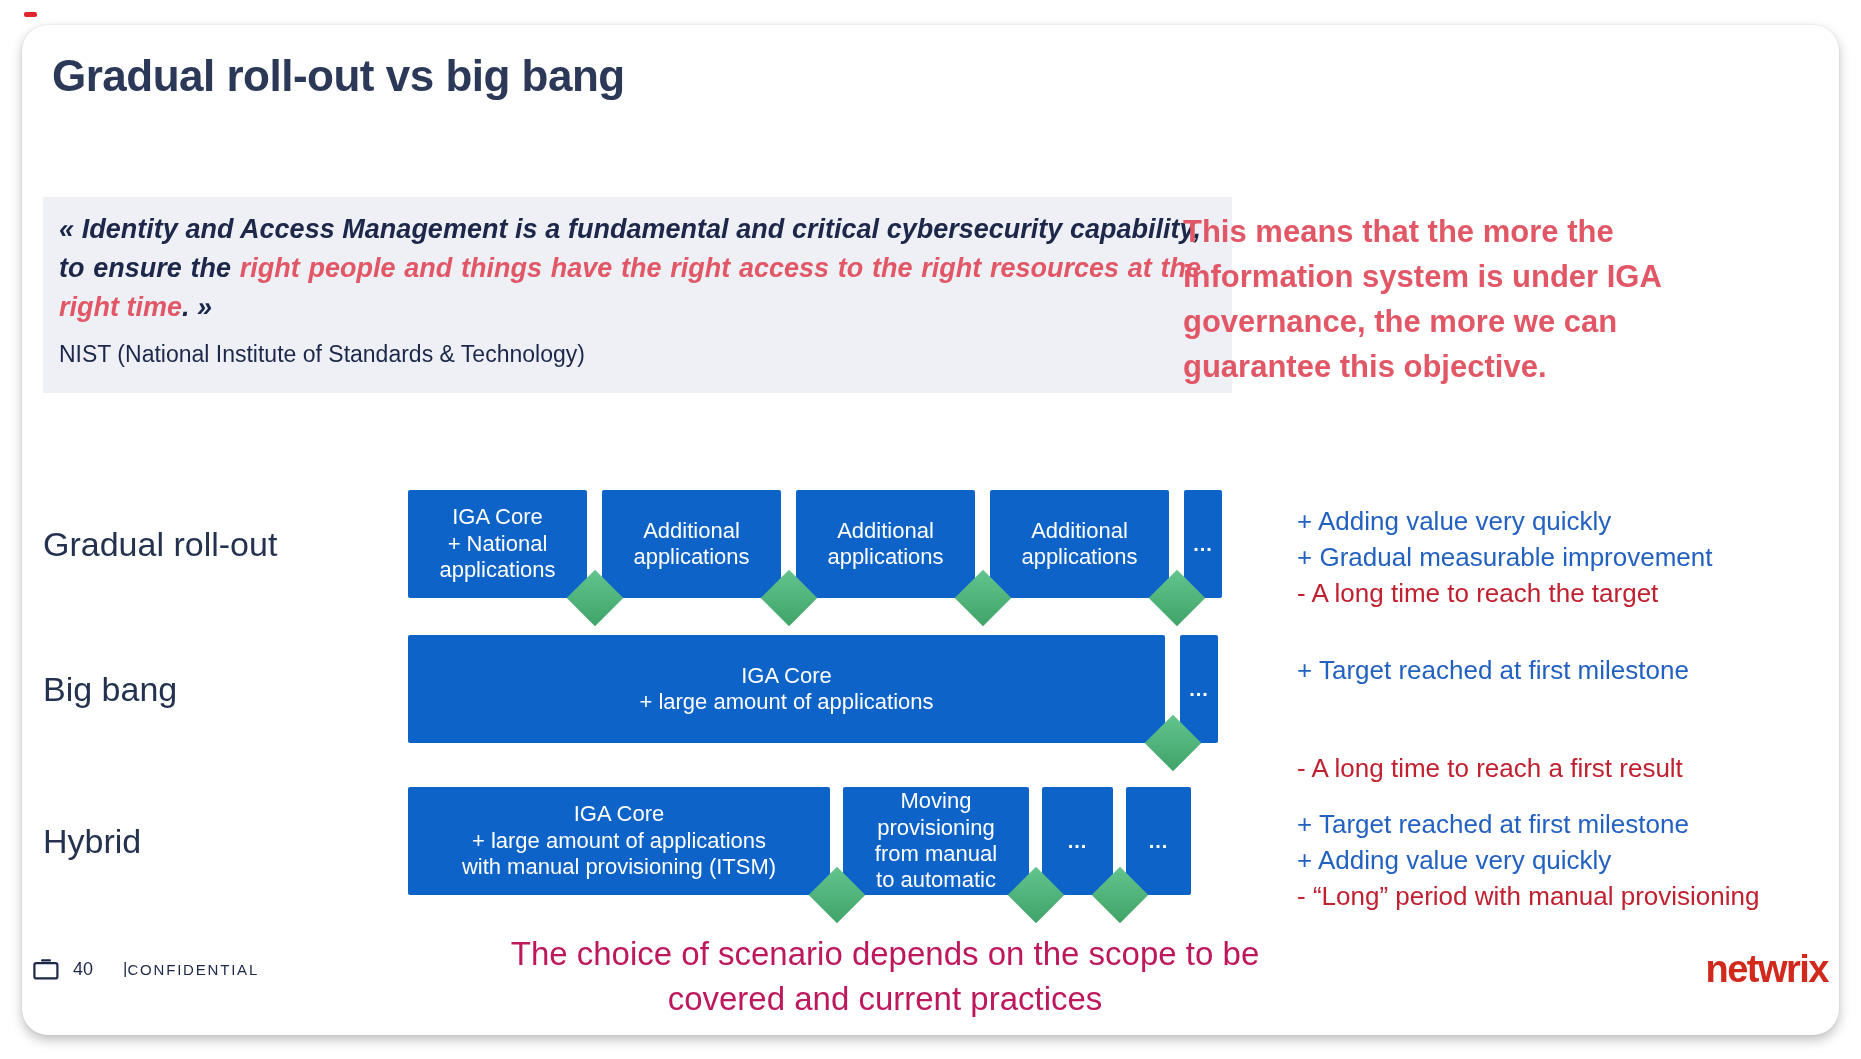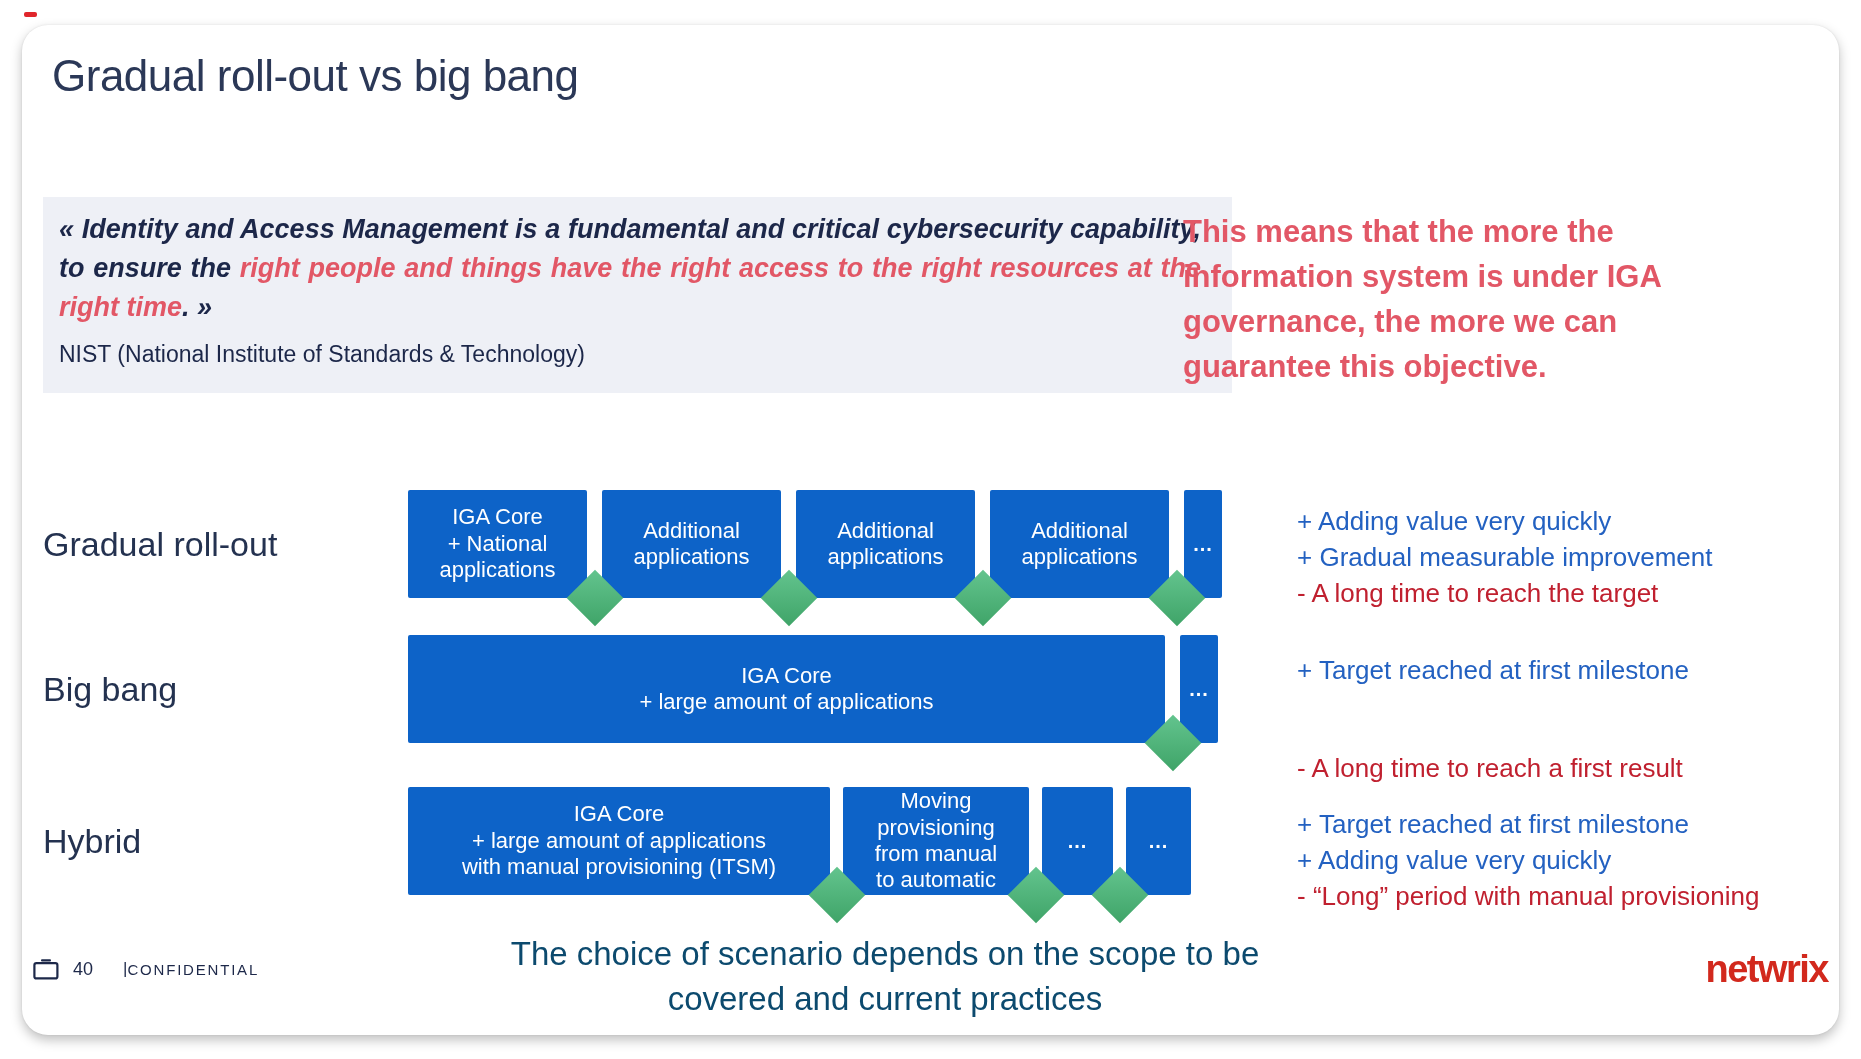--- a/index.html
+++ b/index.html
@@ -1,21 +1,21 @@
 <!DOCTYPE html>
 <html><head>
 <meta charset="utf-8">
 <style>
   html,body{margin:0;padding:0;background:#ffffff;}
   .canvas{position:relative;width:1861px;height:1059px;background:#ffffff;overflow:hidden;
           font-family:"Liberation Sans", sans-serif;}
   .red-dash{position:absolute;left:24px;top:12px;width:13px;height:5px;background:#e0262b;border-radius:2px;}
   .card{position:absolute;left:22px;top:25px;width:1817px;height:1010px;background:#ffffff;
         border-radius:26px;box-shadow:0 5px 12px rgba(0,0,0,.25), 0 0 2px rgba(0,0,0,.10);}
-  .title{position:absolute;left:52px;top:22px;font-size:44px;font-weight:400;color:#2b3857;
+  .title{position:absolute;left:52px;top:22px;font-size:44px;font-weight:700;color:#2b3857;
          letter-spacing:-0.5px;line-height:1.15;}
   .quote-box{position:absolute;left:43px;top:197px;width:1189px;height:196px;background:#eef0f6;
              box-sizing:border-box;padding:13px 31px 0 16px;}
   .quote{margin:0;font-size:27px;font-weight:700;font-style:italic;color:#1c2749;
          line-height:1.45;text-align:justify;}
   .q-pink{color:#e25766;}
   .attribution{margin:14px 0 0 0;font-size:23px;font-weight:400;color:#1c2749;font-style:normal;}
   .callout{position:absolute;left:1183px;top:210px;width:580px;font-size:31px;font-weight:700;
            color:#e25766;line-height:1.45;}
   .row-label{position:absolute;font-size:34px;font-weight:400;color:#243250;white-space:nowrap;
@@ -24,21 +24,21 @@
           display:flex;flex-direction:column;align-items:center;justify-content:center;
           text-align:center;box-sizing:border-box;padding:2px 6px;}
   .tl-box .bl{font-size:22px;line-height:1.2;font-weight:400;}
   .tl-box.dots .bl{font-weight:700;font-size:20px;letter-spacing:1px;}
   .diamond{position:absolute;width:40px;height:40px;transform:rotate(45deg);
            background:linear-gradient(135deg,#63c48e 0%,#3fa468 100%);z-index:5;}
   .bullet{position:absolute;font-size:26px;line-height:36px;white-space:nowrap;}
   .bullet.pro{color:#2361c1;}
   .bullet.con{color:#c0202f;}
   .bottom-note{position:absolute;left:495px;top:932px;width:780px;text-align:center;
-               font-size:33px;font-weight:400;color:#0c4a6e;line-height:1.36;}
+               font-size:33px;font-weight:400;color:#be185d;line-height:1.36;}
   .footer{position:absolute;left:33px;top:958px;display:flex;align-items:center;color:#1d2849;}
   .f-page{margin-left:14px;font-size:18px;font-weight:400;}
   .f-sep{margin-left:30px;font-size:17px;color:#1d2849;}
   .f-conf{font-size:15px;font-weight:500;letter-spacing:1.8px;}
   .logo{position:absolute;right:33px;top:948px;font-size:38px;font-weight:700;color:#d2291d;
         letter-spacing:-1.5px;}
 </style>
 </head>
 <body>
 

